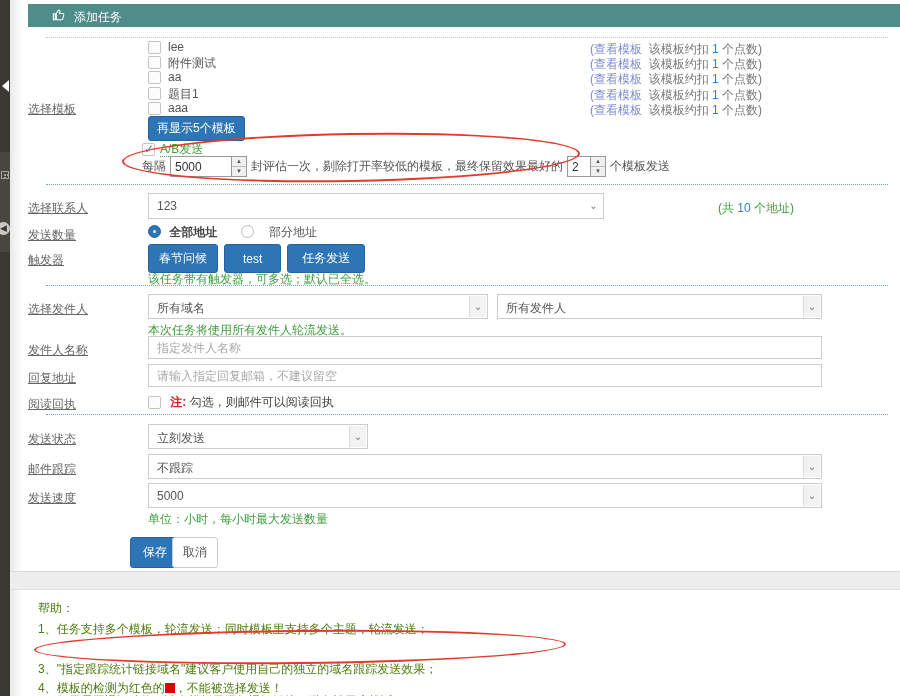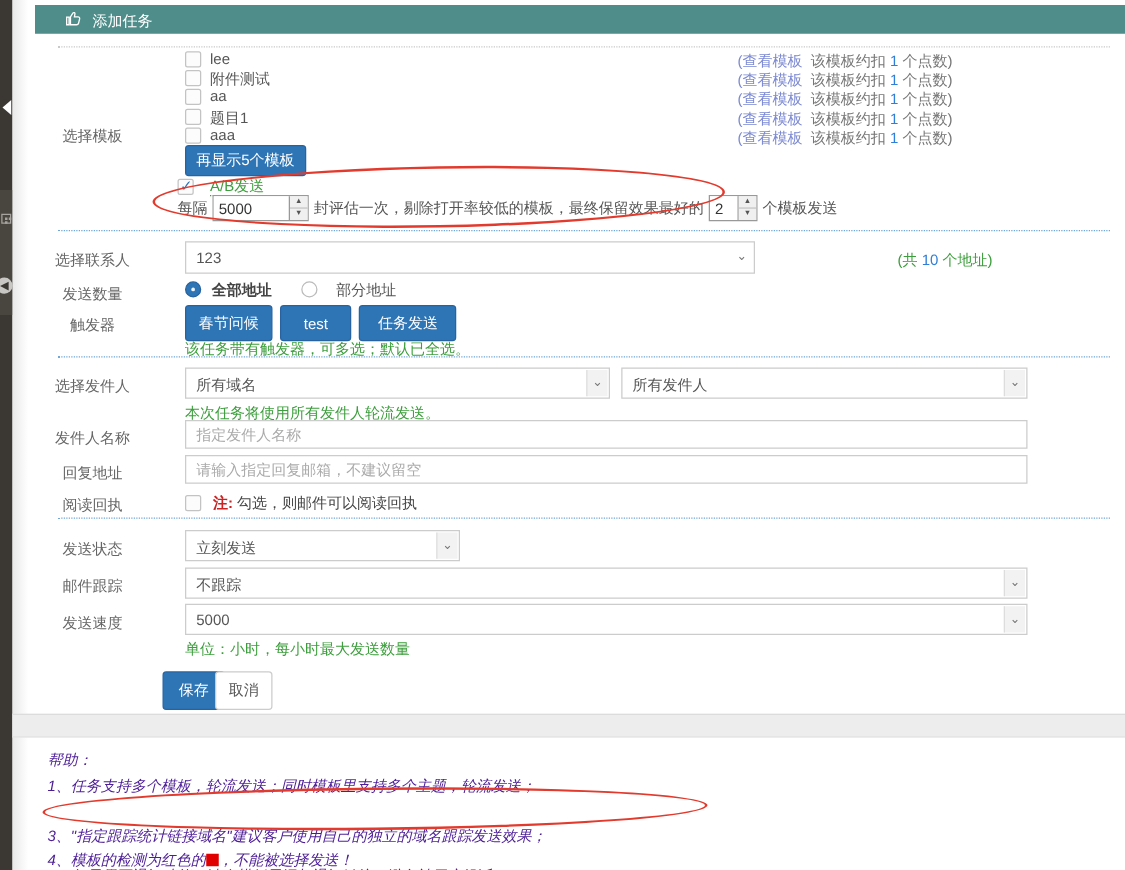--- a/index.html
+++ b/index.html
@@ -18,36 +18,36 @@
 
   
   .panel { position:absolute; left:28px; top:0; width:872px; height:696px; background:#fff; }
   .titlebar { position:absolute; left:0; top:4px; right:0; height:23px; background:#4e8d89; color:#fff; }
   .titlebar .t-icon { position:absolute; left:24px; top:4px; width:14px; height:14px; }
   .titlebar .t-text { position:absolute; left:46px; top:5px; font-size:12px; color:#fff; }
 
   .sep { position:absolute; left:18px; right:12px; border-top:1px dotted #c9c9c9; }
   .sep.blue { border-top:1px dotted #6fa7d8; }
 
-  .flabel { position:absolute; left:0; width:92px; text-align:center; color:#666; }
+  .flabel { position:absolute; left:0; width:92px; text-align:left; color:#666;text-decoration:underline; }
 
   .cb { display:inline-block; width:13px; height:13px; border:1px solid #c3c3c3; background:#fcfcfc; border-radius:2px; vertical-align:middle; position:relative; }
   .cb.checked::after { content:"\2713"; position:absolute; left:1px; top:-2px; color:#2e75b6; font-size:12px; font-weight:bold; }
 
   .tpl-row { position:absolute; left:120px; right:0; height:15px; }
   .tpl-name { position:absolute; left:20px; top:0; color:#555; }
   .tpl-cost { position:absolute; left:442px; top:1px; white-space:nowrap; color:#777; }
   .lnk { color:#7d8ad2; text-decoration:none; }
   .num-blue { color:#2f7ed8; }
 
   .btn-blue { display:inline-block; background:#2e75b6; border:1px solid #2763a0; color:#fff; border-radius:3px; padding:3px 8px; font-size:12px; cursor:pointer; }
   .btn-white { display:inline-block; background:#fff; border:1px solid #ccc; color:#555; border-radius:3px; padding:3px 10px; font-size:12px; cursor:pointer; }
 
   .ab-check-row { position:absolute; left:114px; top:141px; height:15px; }
-  .ab-label { color:#3c9e3c; border-bottom:1px dotted #3c9e3c; margin-left:13px; vertical-align:middle; }
+  .ab-label { color:#3c9e3c; border-bottom:1px dotted #3c9e3c; margin-left:5px; vertical-align:middle; }
   .ab-flow { position:absolute; left:114px; top:156px; display:flex; align-items:center; gap:4px; white-space:nowrap; color:#555; }
 
   .spin { display:inline-flex; align-items:stretch; border:1px solid #999; background:#fff; height:21px; }
   .spin input { border:none; outline:none; font-size:12px; color:#333; padding:0 4px; font-family:inherit; }
   .spin .btns { display:flex; flex-direction:column; border-left:1px solid #999; width:15px; }
   .spin .btns span { flex:1; font-size:6px; line-height:9px; text-align:center; color:#555; background:#f0f0f0; cursor:pointer; }
   .spin .btns span:first-child { border-bottom:1px solid #bbb; }
 
   .ellipse { position:absolute; border:2px solid #e23b2e; border-radius:50%; pointer-events:none; }
 
@@ -59,21 +59,21 @@
   .inp { position:absolute; height:23px; border:1px solid #ccc; background:#fff; font-size:12px; color:#555; padding:8px 8px; font-family:inherit; }
   .inp::placeholder { color:#aaa; opacity:1; }
 
   .radio { display:inline-block; width:13px; height:13px; border-radius:50%; border:1px solid #bbb; background:#fff; vertical-align:-2px; position:relative; }
   .radio.on { border:1px solid #2763a0; background:#2e75b6; box-shadow:inset 0 0 0 2px #2e75b6; }
   .radio.on::after { content:""; position:absolute; left:4px; top:4px; width:3px; height:3px; border-radius:50%; background:#eaf2fa; }
 
   .green-note { color:#3c9e3c; }
   .red-mark { color:#cc2222; font-weight:bold; }
 
-  .help { position:absolute; left:38px; right:4px; color:#4c1d95;font-style:italic; }
+  .help { position:absolute; left:38px; right:4px; color:#4d7c0f; }
   .red-sq { display:inline-block; width:10px; height:10px; background:#e00000; vertical-align:-1px; }
 
   .footer-band { position:absolute; left:10px; right:0; top:571px; height:19px; background:#ededed; border-top:1px solid #dcdcdc; border-bottom:1px solid #e2e2e2; }
 </style>
 </head>
 <body>
 
 <div class="page">
 
   <div class="side-strip"></div>

